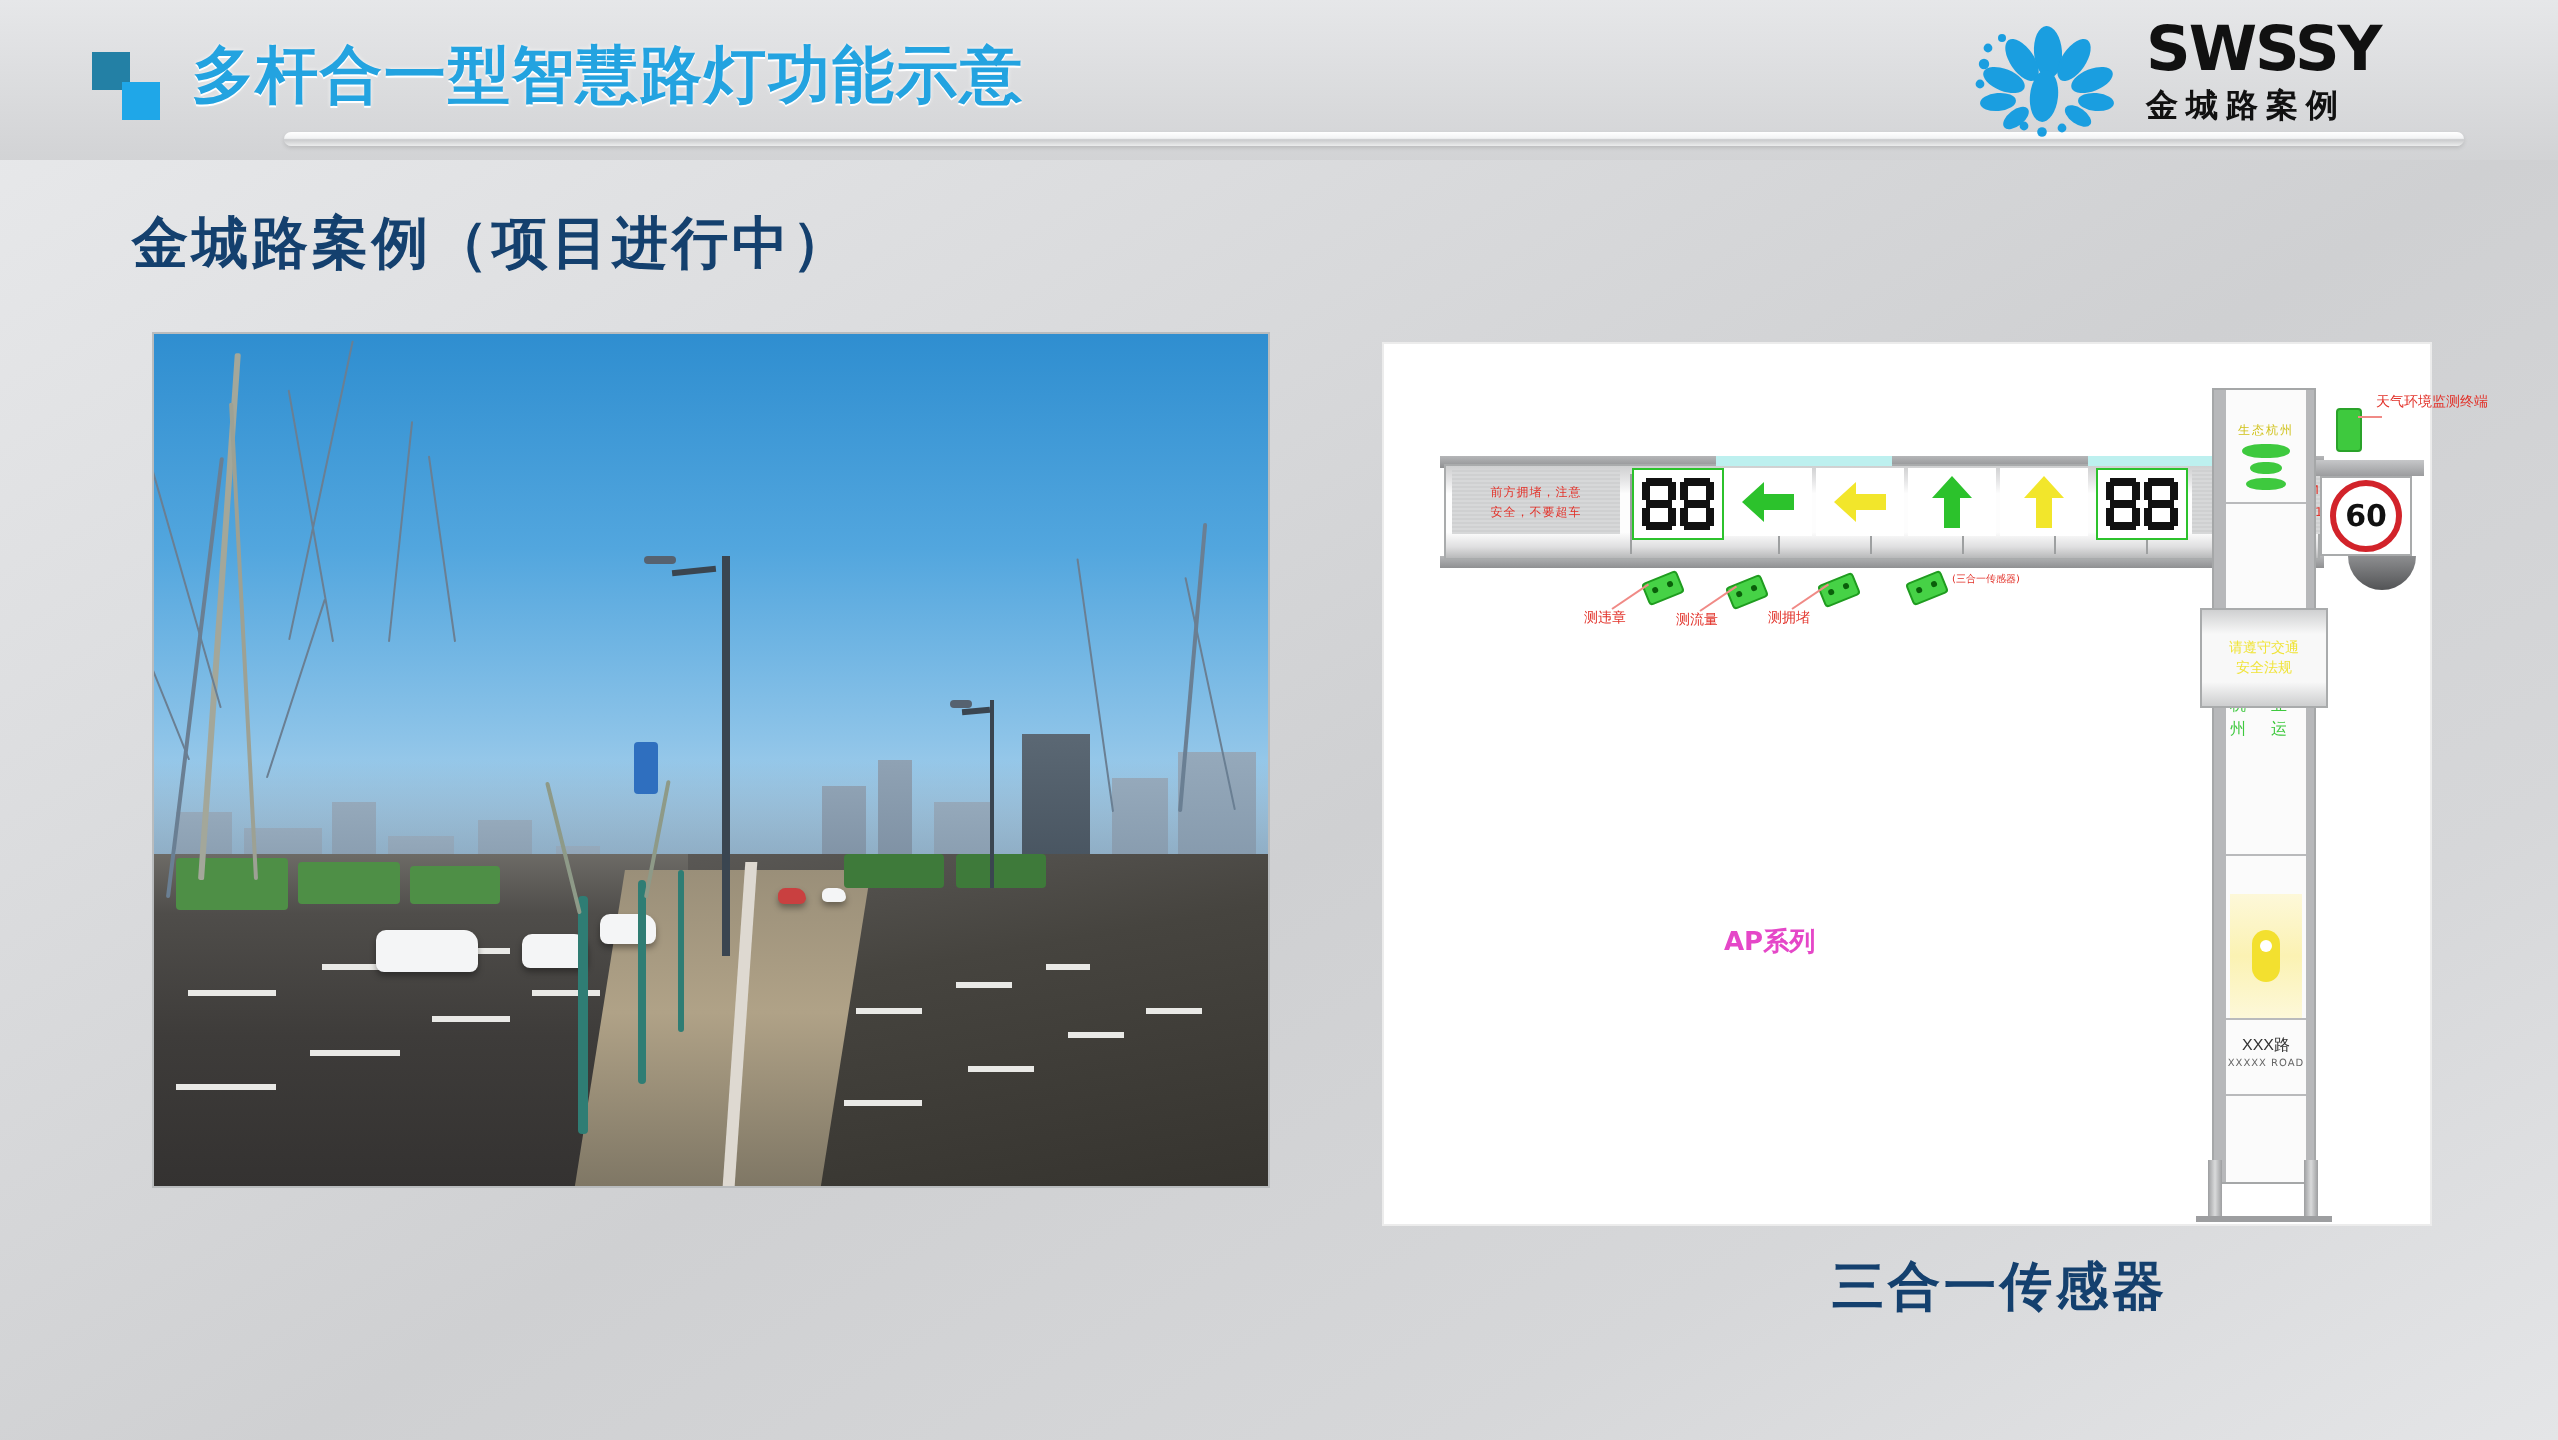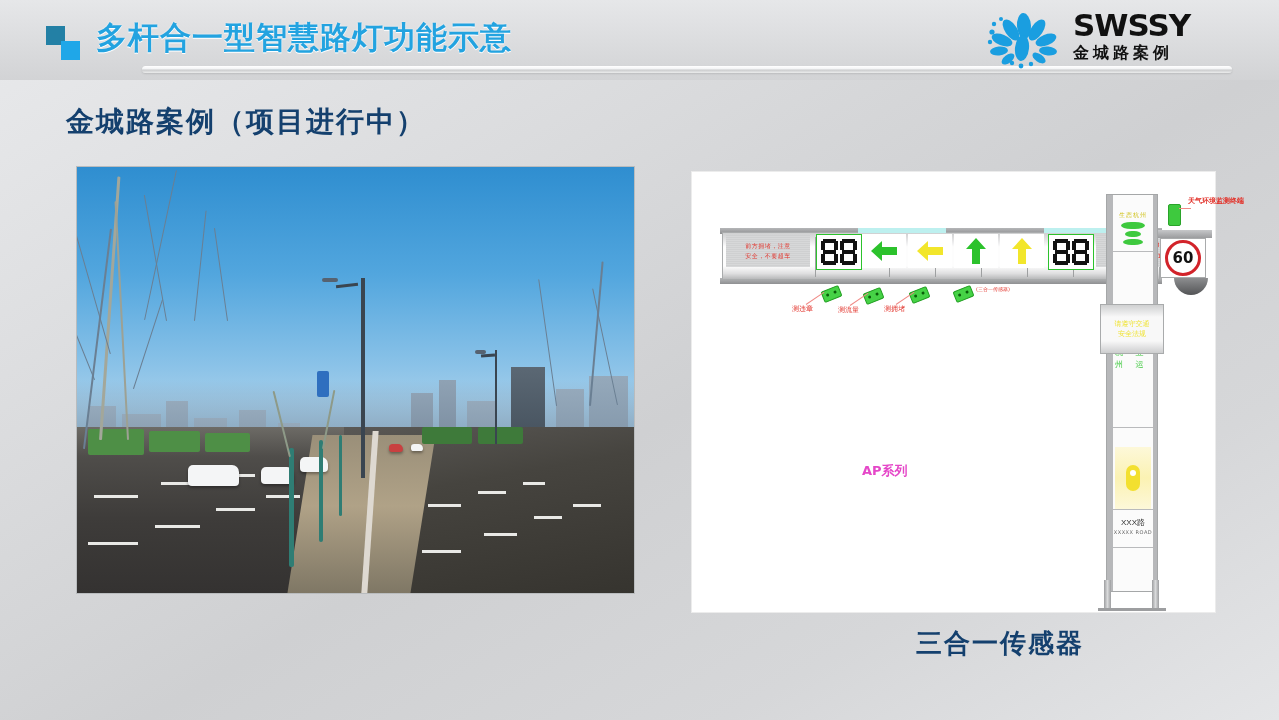--- a/index.html
+++ b/index.html
@@ -152,21 +152,21 @@
     display:flex;align-items:center;justify-content:center;}
   .speed{width:30px;height:30px;border-radius:50%;border:3px solid #d2232a;
     background:#fff;display:flex;align-items:center;justify-content:center;
     font-size:15px;font-weight:bold;color:#111;
     font-family:"DejaVu Sans","Liberation Sans",sans-serif;}
   .dome{position:absolute;left:482px;top:106px;width:34px;height:17px;
     background:linear-gradient(180deg,#8d8e90,#535456);border-radius:0 0 17px 17px;}
   .wsensor{position:absolute;left:476px;top:32px;width:11px;height:20px;
     background:#3ec93e;border-radius:2px;border:1px solid #2aa32a;}
   .wlabel{position:absolute;left:496px;top:24px;font-size:7px;color:#e2322a;white-space:nowrap;
-    font-family:"DejaVu Sans","Liberation Sans",sans-serif;font-weight:bold;}
+    font-family:"DejaVu Sans","Liberation Sans",sans-serif;}
   .wline{position:absolute;left:487px;top:36px;width:12px;height:1px;background:#f08a86;}
 
   .ap-label{position:absolute;left:170px;top:290px;font-size:13px;font-weight:bold;color:#e547c8;
     font-family:"DejaVu Sans","Liberation Sans",sans-serif;}
 
   .caption{position:absolute;left:916px;top:626px;font-size:26px;font-weight:bold;
     color:#14406e;letter-spacing:2px;
     font-family:"DejaVu Sans","Liberation Sans",sans-serif;}
 </style>
 </head>

